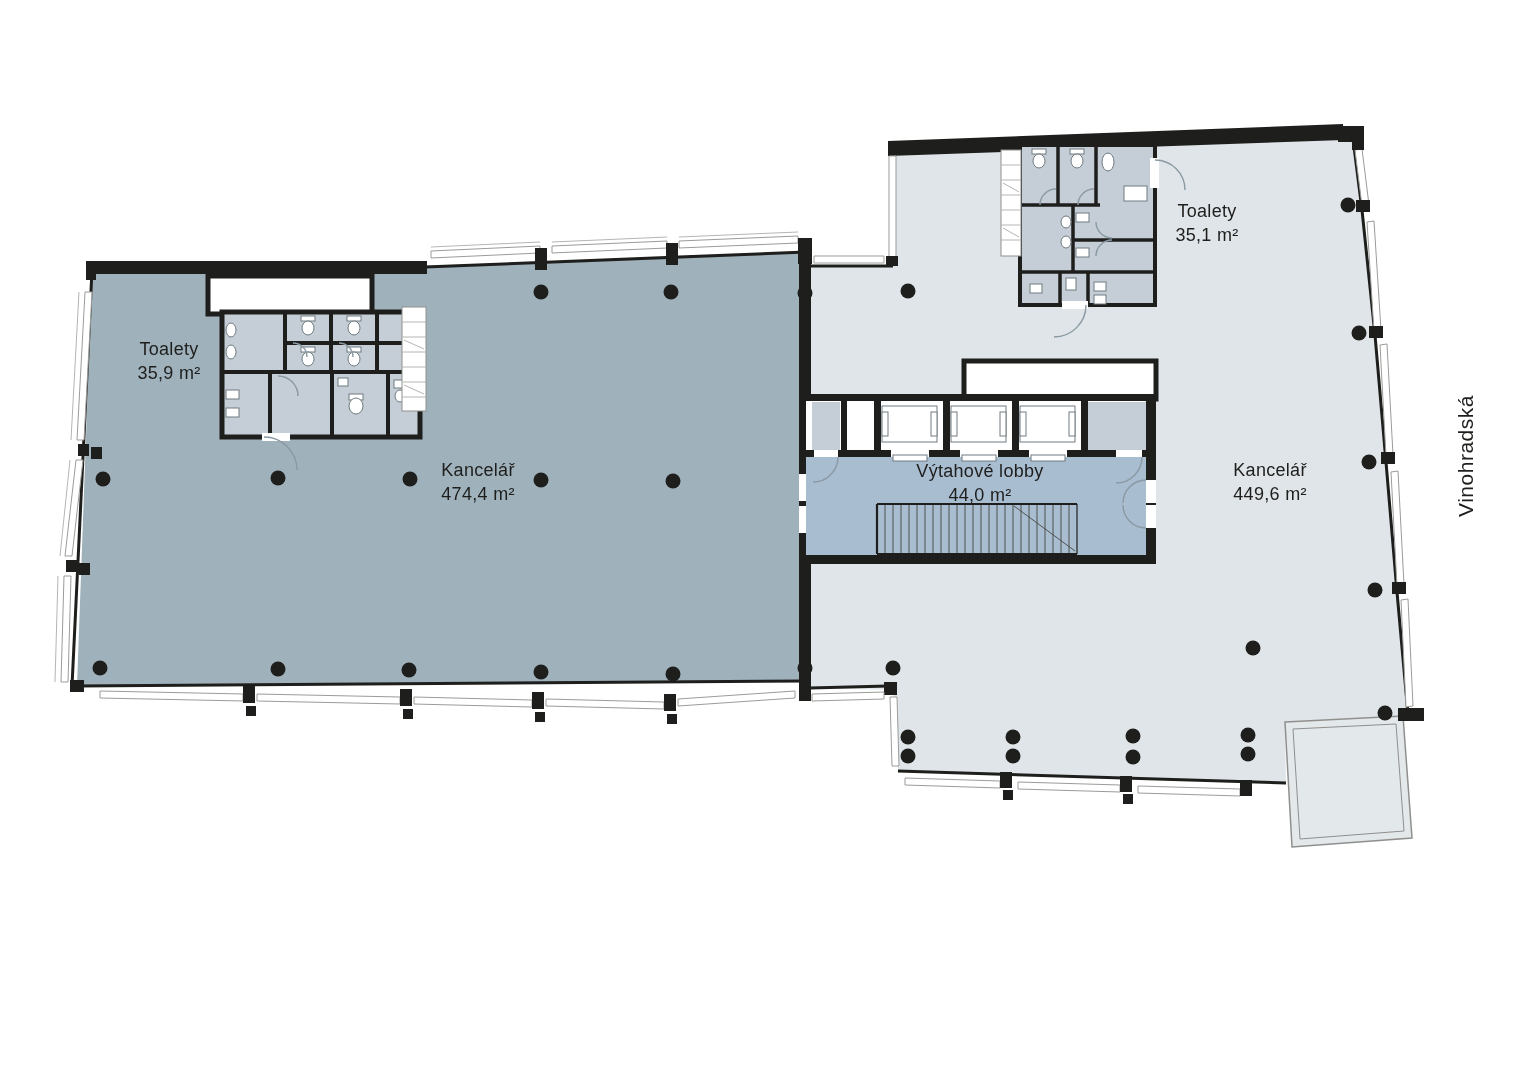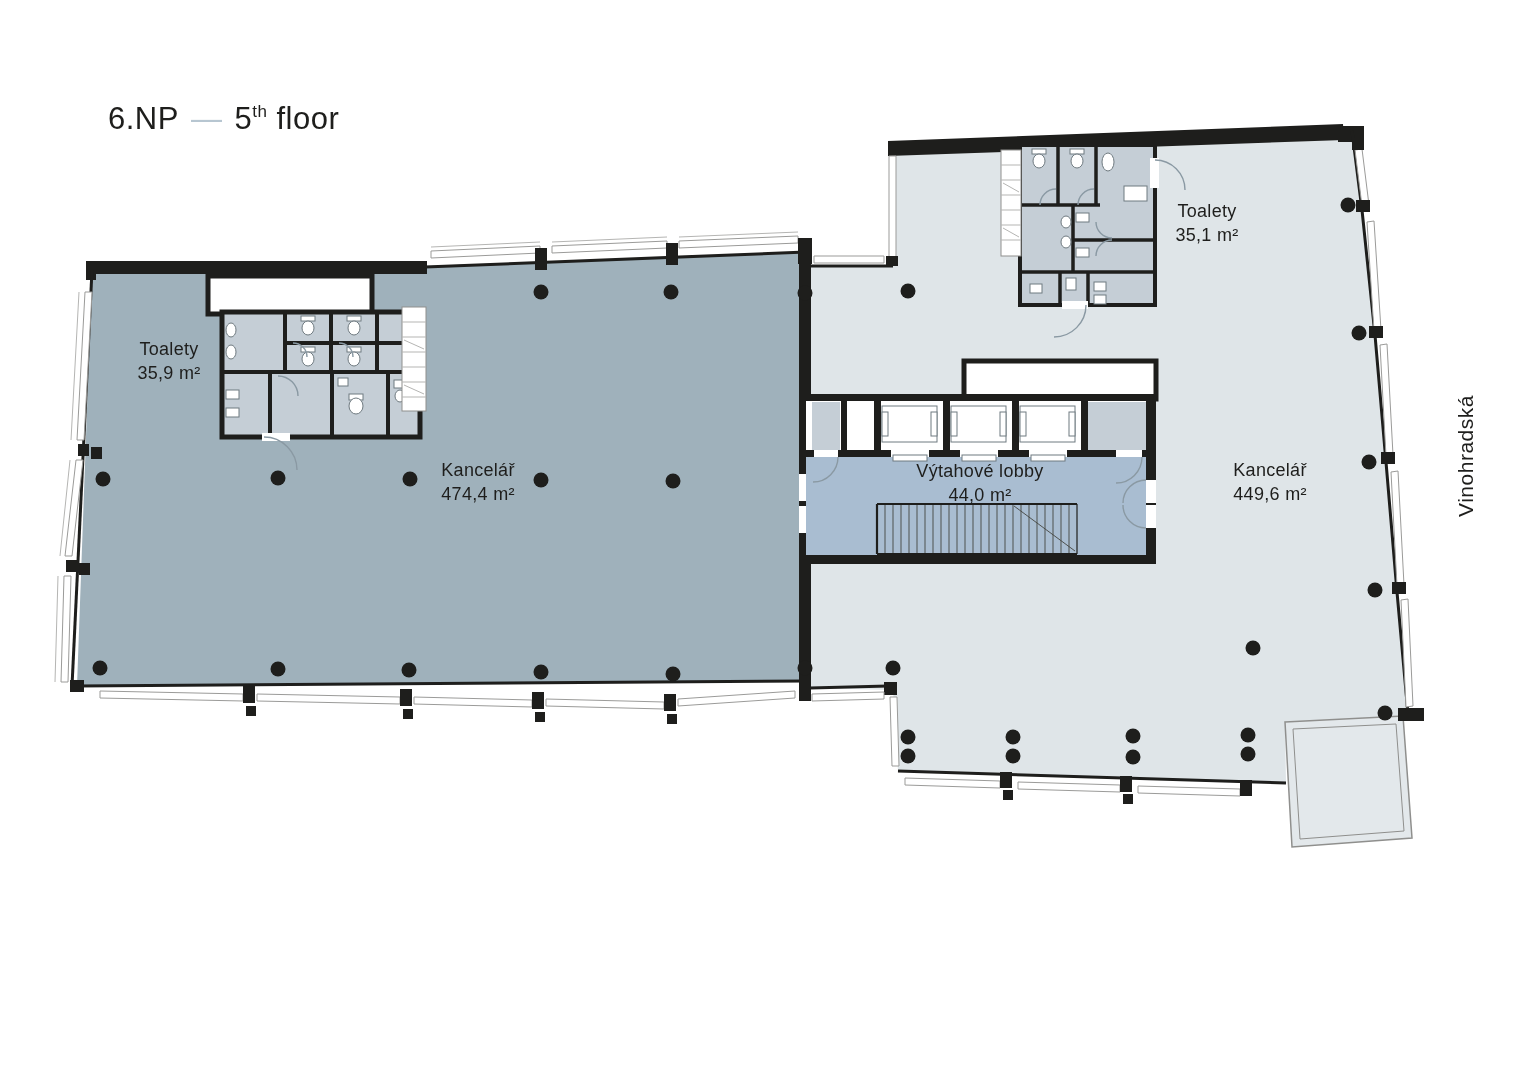--- a/index.html
+++ b/index.html
@@ -19,23 +19,20 @@
   .wallline{stroke:#1E1E1C;stroke-width:3;fill:none;}
   .fix{fill:#ffffff;stroke:#6f7a80;stroke-width:1;}
   .arc{fill:none;stroke:#8A99A3;stroke-width:1.4;}
   .tread{stroke:#44453F;stroke-width:.9;}
 </style>
 </head>
 <body>
 
 <div class="page">
 
-  <div class="title">
-    <span>6.NP</span><span class="dash">—</span><span>5</span><sup>th</sup>&nbsp;<span>floor</span>
-  </div>
 
   <div class="street">Vinohradská</div>
 
   <svg width="1535" height="1078" viewBox="0 0 1535 1078" xmlns="http://www.w3.org/2000/svg">
 
     <g>
       <polygon points="893,148 1352,131 1362,210 1375,335 1386,462 1397,592 1408,714 1403,716 1285,722 1286,783 898,771 893,690 810,688 810,265 893,265" fill="#DFE5E8"></polygon>
 
       <g>
         <polygon points="1285,722 1403,716 1412,838 1292,847" stroke="#8F8F8D" stroke-width="1.5" fill="#E3E8EB"></polygon>

